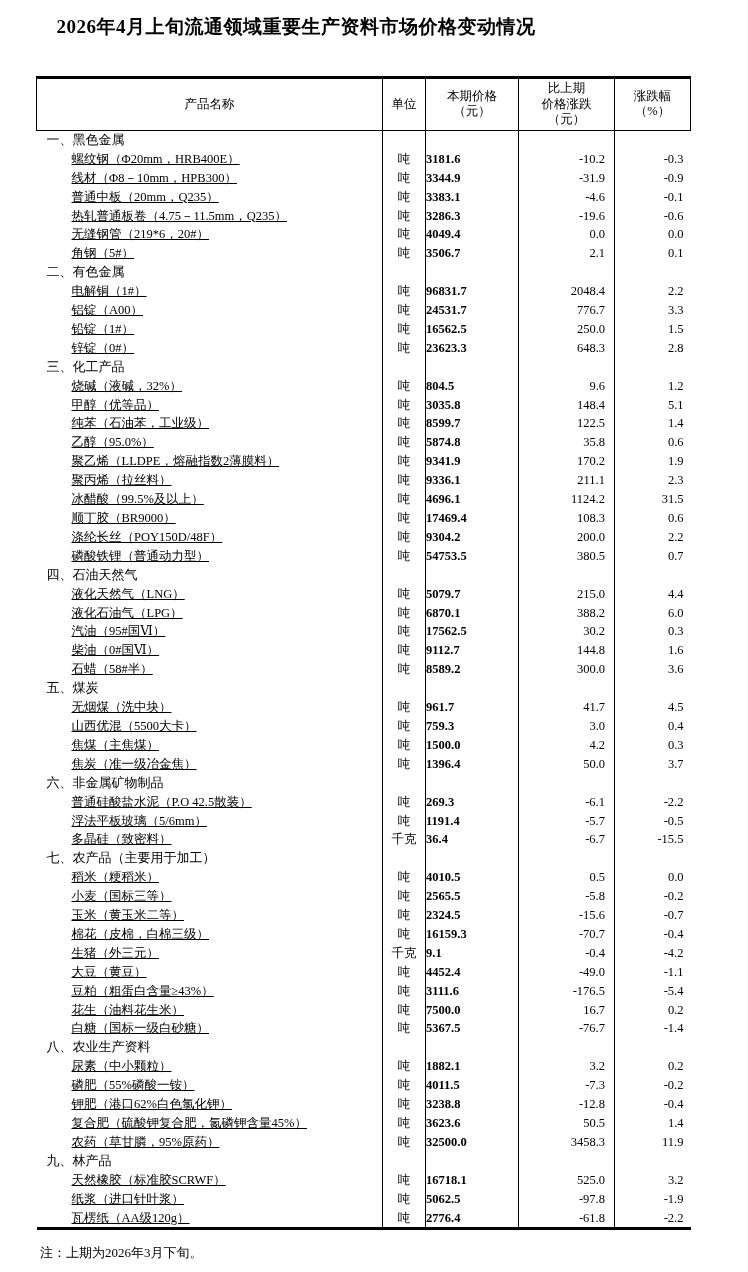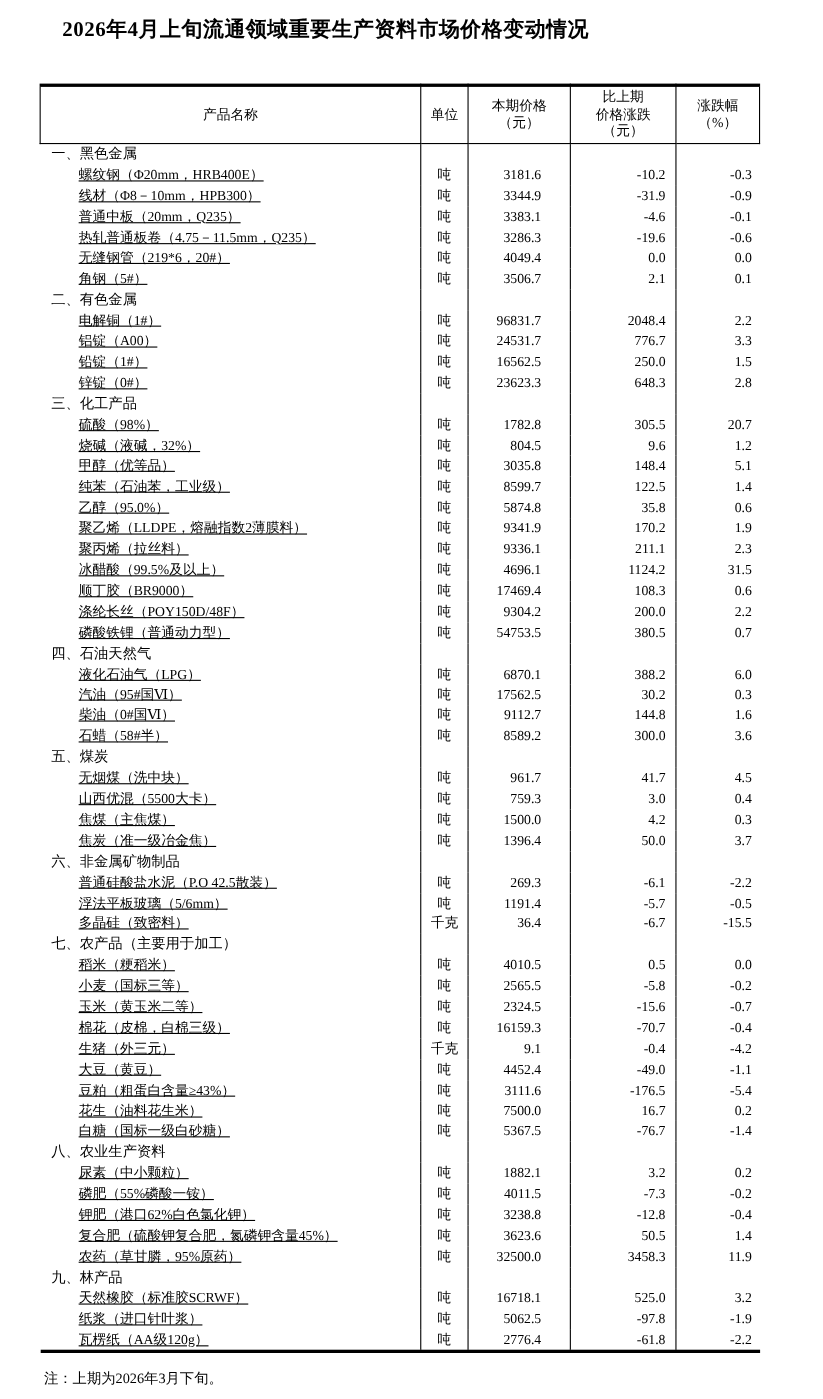--- a/index.html
+++ b/index.html
@@ -25,21 +25,21 @@
     white-space:pre-line;padding:2px 0;height:43px;
   }
   tbody td{
     height:18.9px;padding:0;font-size:12.5px;line-height:18.9px;
     vertical-align:middle;white-space:nowrap;overflow:hidden;
   }
   tbody td + td{border-left:1px solid #000;}
   td.section-name{font-weight:normal;padding-left:10px;font-size:13px;}
   td.name{padding-left:35px;text-decoration:underline;}
   td.unit{text-align:center;}
-  td.price{text-align:right;padding-right:26px;}
+  td.price{text-align:left;padding-right:26px;font-weight:bold;}
   td.change{text-align:right;padding-right:9px;}
   td.pct{text-align:right;padding-right:7px;}
   .footnote{
     position:absolute;left:40px;top:1244px;
     font-size:13px;
   }
 </style>
 </head>
 <body>
 
@@ -152,27 +152,20 @@
         <td class="pct">2.8</td>
       </tr>
       <tr>
         <td class="section-name">三、化工产品</td>
         <td></td>
         <td></td>
         <td></td>
         <td></td>
       </tr>
       <tr>
-        <td class="name">硫酸（98%）</td>
-        <td class="unit">吨</td>
-        <td class="price">1782.8</td>
-        <td class="change">305.5</td>
-        <td class="pct">20.7</td>
-      </tr>
-      <tr>
         <td class="name">烧碱（液碱，32%）</td>
         <td class="unit">吨</td>
         <td class="price">804.5</td>
         <td class="change">9.6</td>
         <td class="pct">1.2</td>
       </tr>
       <tr>
         <td class="name">甲醇（优等品）</td>
         <td class="unit">吨</td>
         <td class="price">3035.8</td>
@@ -234,20 +227,27 @@
         <td class="price">54753.5</td>
         <td class="change">380.5</td>
         <td class="pct">0.7</td>
       </tr>
       <tr>
         <td class="section-name">四、石油天然气</td>
         <td></td>
         <td></td>
         <td></td>
         <td></td>
+      </tr>
+      <tr>
+        <td class="name">液化天然气（LNG）</td>
+        <td class="unit">吨</td>
+        <td class="price">5079.7</td>
+        <td class="change">215.0</td>
+        <td class="pct">4.4</td>
       </tr>
       <tr>
         <td class="name">液化石油气（LPG）</td>
         <td class="unit">吨</td>
         <td class="price">6870.1</td>
         <td class="change">388.2</td>
         <td class="pct">6.0</td>
       </tr>
       <tr>
         <td class="name">汽油（95#国Ⅵ）</td>

